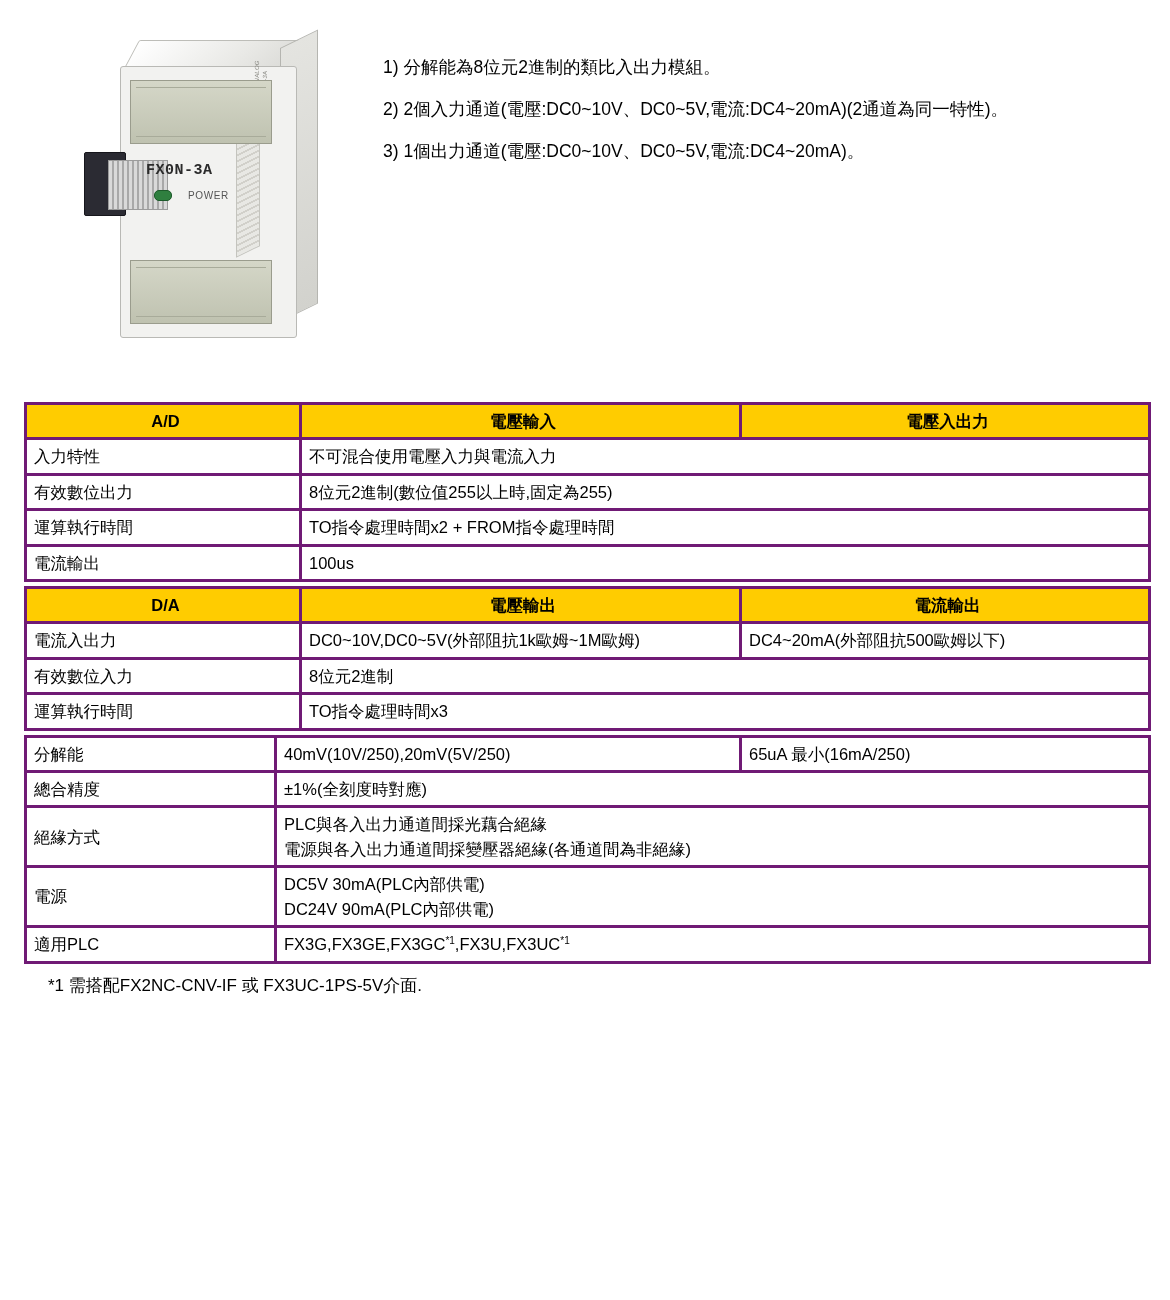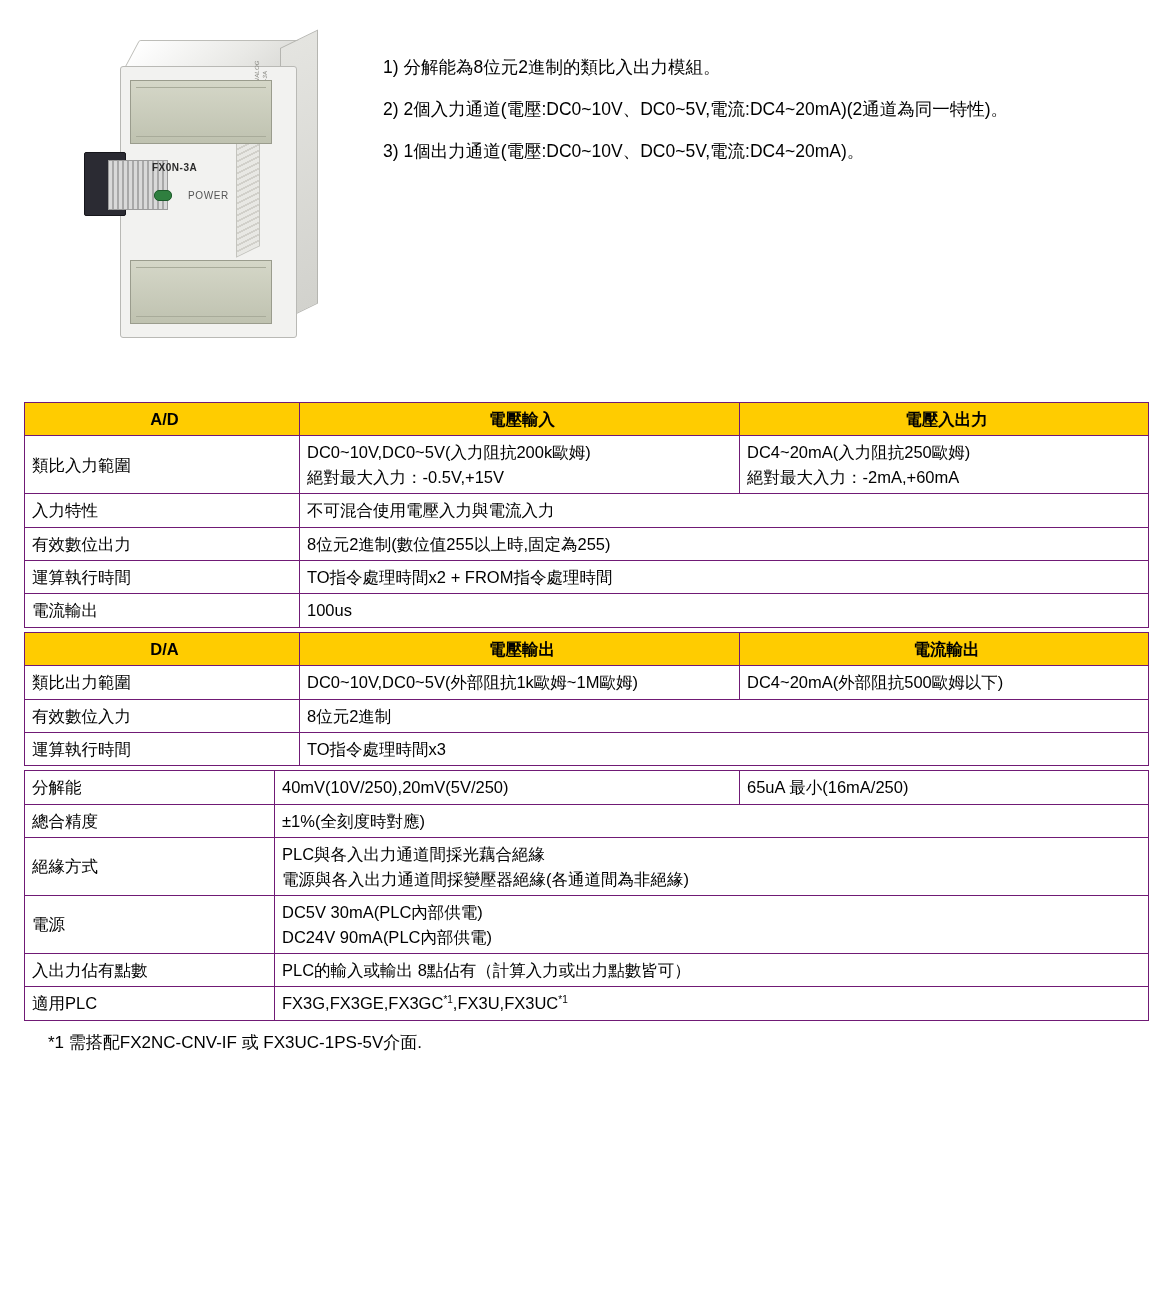--- a/index.html
+++ b/index.html
@@ -83,27 +83,27 @@
   .term-block.lower { top: 228px; }
   .term-block::before {
     content: "";
     position: absolute;
     left: 5px; right: 5px; top: 6px; bottom: 6px;
     border-top: 1px solid #a8ab9a;
     border-bottom: 1px solid #a8ab9a;
   }
   .plc-label {
     position: absolute;
-    left: 84px;
+    left: 78px;
     top: 130px;
-    font-size: 10px;
+    font-size: 15px;
     font-weight: 700;
     letter-spacing: 0.5px;
     color: #2b2b2b;
-    font-family: Liberation Sans, sans-serif;
+    font-family: Liberation Mono, monospace;
   }
   .plc-power {
     position: absolute;
     left: 86px;
     top: 158px;
     display: flex;
     align-items: flex-start;
     gap: 16px;
   }
   .plc-led {
@@ -174,21 +174,21 @@
   .spec-wrap {
     padding: 8px 22px 0 24px;
   }
   table.spec {
     border-collapse: collapse;
     width: 1124px;
     table-layout: fixed;
     font-size: 16.5px;
   }
   table.spec td {
-    border: 1px solid #701a75;
+    border: 3px solid #701a75;
     padding: 4px 2px 4px 7px;
     vertical-align: middle;
     line-height: 1.48;
     margin-left: 41px;
   }
   .hdr {
     background: #ffcc00;
     text-align: center;
     font-weight: 700;
     padding: 6px 4px;
@@ -246,27 +246,20 @@
         <col style="width:440px">
         <col style="width:409px">
       </colgroup>
     <tbody>
       <tr>
         <td class="hdr">A/D</td>
         <td class="hdr">電壓輸入</td>
         <td class="hdr">電壓入出力</td>
       </tr>
       <tr>
-        <td class="lbl">類比入力範圍</td>
-        <td class="two-line" style="white-space:pre-line">DC0~10V,DC0~5V(入力阻抗200k歐姆)
-絕對最大入力：-0.5V,+15V</td>
-        <td class="two-line" style="white-space:pre-line">DC4~20mA(入力阻抗250歐姆)
-絕對最大入力：-2mA,+60mA</td>
-      </tr>
-      <tr>
         <td class="lbl">入力特性</td>
         <td colspan="2">不可混合使用電壓入力與電流入力</td>
       </tr>
       <tr>
         <td class="lbl">有效數位出力</td>
         <td colspan="2">8位元2進制(數位值255以上時,固定為255)</td>
       </tr>
       <tr>
         <td class="lbl">運算執行時間</td>
         <td colspan="2">TO指令處理時間x2 + FROM指令處理時間</td>
@@ -284,21 +277,21 @@
         <col style="width:440px">
         <col style="width:409px">
       </colgroup>
     <tbody>
       <tr>
         <td class="hdr">D/A</td>
         <td class="hdr">電壓輸出</td>
         <td class="hdr">電流輸出</td>
       </tr>
       <tr>
-        <td class="lbl">類比出力範圍</td>
+        <td class="lbl">電流入出力</td>
         <td class="two-line">DC0~10V,DC0~5V(外部阻抗1k歐姆~1M歐姆)</td>
         <td class="two-line">DC4~20mA(外部阻抗500歐姆以下)</td>
       </tr>
       <tr>
         <td class="lbl">有效數位入力</td>
         <td colspan="2">8位元2進制</td>
       </tr>
       <tr>
         <td class="lbl">運算執行時間</td>
         <td colspan="2">TO指令處理時間x3</td>
@@ -326,24 +319,20 @@
         <td class="lbl">絕緣方式</td>
         <td colspan="2" class="two-line" style="white-space:pre-line">PLC與各入出力通道間採光藕合絕緣
 電源與各入出力通道間採變壓器絕緣(各通道間為非絕緣)</td>
       </tr>
       <tr>
         <td class="lbl">電源</td>
         <td colspan="2" class="two-line" style="white-space:pre-line">DC5V 30mA(PLC內部供電)
 DC24V 90mA(PLC內部供電)</td>
       </tr>
       <tr>
-        <td class="lbl">入出力佔有點數</td>
-        <td colspan="2">PLC的輸入或輸出 8點佔有（計算入力或出力點數皆可）</td>
-      </tr>
-      <tr>
         <td class="lbl">適用PLC</td>
         <td colspan="2" id="applicable-plc-cell">FX3G,FX3GE,FX3GC<sup>*1</sup>,FX3U,FX3UC<sup>*1</sup></td>
       </tr>
     </tbody>
   </table>
 
   <div class="footnote">*1 需搭配FX2NC-CNV-IF 或 FX3UC-1PS-5V介面.</div>
 </div>
 
 </body></html>

